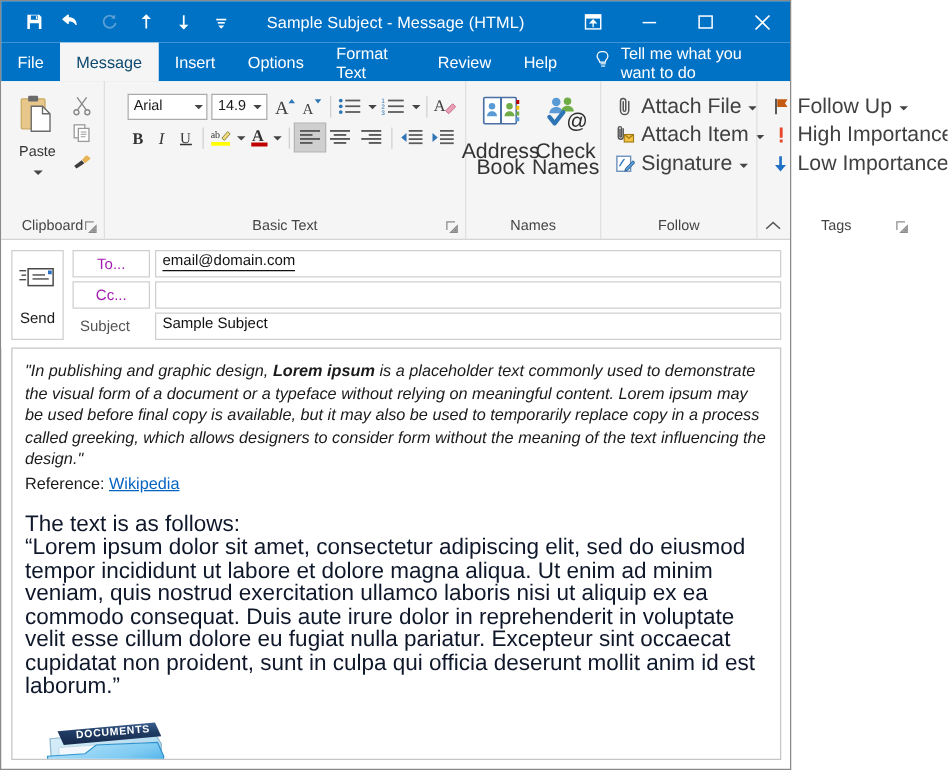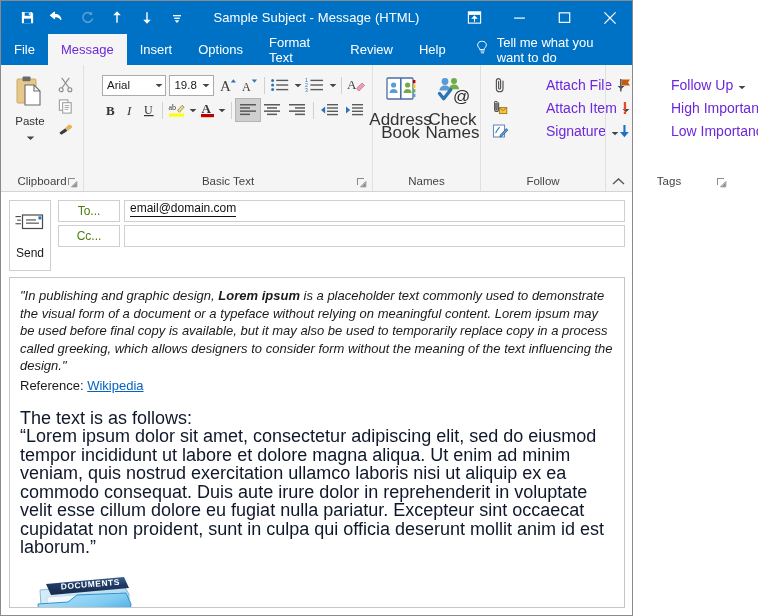--- a/index.html
+++ b/index.html
@@ -37,21 +37,21 @@
 
   
   .tabbar{
     height:31px;flex:0 0 31px;background:#0072c6;display:flex;align-items:stretch;
     position:relative;
   }
   .tab{
     display:flex;align-items:center;padding:0 13px;font-size:13px;color:#fff;
     cursor:default;
   }
-  .tab.active{background:#f5f5f5;color:#6d28d9;}
+  .tab.active{background:#f5f5f5;color:#0c4a6e;}
   .tellme{
     display:flex;align-items:center;gap:7px;padding:0 10px 0 16px;
     font-size:13px;color:#fff;font-style:normal;
   }
 
   
   .ribbon{
     flex:0 0 126px;height:126px;background:#f5f5f5;
     border-bottom:1px solid #d4d4d4;
     display:flex;align-items:stretch;position:relative;
@@ -121,21 +121,21 @@
     font-size:17px;color:#333;text-align:center;line-height:13px;margin-top:2px;
   }
 
   
   .g-include{width:124px;}
   .g-tags{width:126px;}
   .mrow{
     display:flex;align-items:center;height:22px;gap:5px;padding:0 4px;cursor:default;
     width:100%;box-sizing:border-box;
   }
-  .mrow .ml{font-size:14px;color:#6d28d9;white-space:nowrap;margin-left:33px;}
+  .mrow .ml{font-size:17px;color:#404040;white-space:nowrap;}
   .mrows{display:flex;flex-direction:column;gap:1px;width:100%;padding-top:2px;}
   .ricon{width:17px;display:flex;align-items:center;justify-content:center;flex:0 0 17px;}
   .collapse-ribbon{
     position:absolute;right:6px;bottom:2px;width:16px;height:16px;
     display:flex;align-items:center;justify-content:center;cursor:default;
   }
 
   
   .headerzone{
     flex:0 0 85px;background:#fff;display:flex;padding:8px 7px 6px 8px;
@@ -146,21 +146,21 @@
     width:42px;border:1px solid #cfcfcf;background:#fff;
     display:flex;flex-direction:column;align-items:center;justify-content:center;
     cursor:default;gap:9px;
   }
   .send-label{font-size:12px;color:#1a1a1a;}
   .fieldscol{flex:1;display:flex;flex-direction:column;gap:3px;padding-left:7px;}
   .frow{display:flex;align-items:stretch;height:22px;}
   .fbtn{
     width:62px;border:1px solid #cfcfcf;background:#fff;
     display:flex;align-items:center;justify-content:center;
-    font-size:12px;color:#4d7c0f;cursor:default;box-sizing:border-box;
+    font-size:12px;color:#a21caf;cursor:default;box-sizing:border-box;
   }
   .flabel{
     width:62px;display:flex;align-items:center;justify-content:flex-start;
     padding-left:6px;font-size:12px;color:#555;box-sizing:border-box;
   }
   .finput{
     flex:1;border:1px solid #cfcfcf;background:#fff;margin-left:4px;
     display:flex;align-items:flex-start;padding:0 5px;box-sizing:border-box;
     font-size:12px;color:#111;overflow:hidden;white-space:nowrap;
   }
@@ -336,21 +336,21 @@
           <div class="bt-row">
             <div class="combo combo-font">
               <span class="cval">Arial</span>
               <span class="carr">
                   <svg width="8" height="5" viewBox="0 0 8 5">
                     <path d="M0.6 1h6.8L4 4.3z" fill="#444"></path>
                   </svg>
                 </span>
             </div>
             <div class="combo combo-size" style="margin-left:2px;">
-              <span class="cval">19.8</span>
+              <span class="cval">14.9</span>
               <span class="carr">
                   <svg width="8" height="5" viewBox="0 0 8 5">
                     <path d="M0.6 1h6.8L4 4.3z" fill="#444"></path>
                   </svg>
                 </span>
             </div>
             <div class="tb" style="margin-left:4px;">
               <svg width="20" height="18" viewBox="0 0 20 18">
                   <text x="1" y="15" font-family="Liberation Serif, serif" font-size="15" fill="#3f3f3f">A</text>
                   <path d="M14.4 3.2l2.6 3.3h-5.2z" fill="#2e75b6"></path>
@@ -672,20 +672,26 @@
         <div class="finput">
           <span class="recip">email@domain.com</span>
         </div>
       </div>
       <div class="frow">
         <div class="fbtn">Cc...</div>
         <div class="finput">
           <span></span>
         </div>
       </div>
+      <div class="frow">
+        <div class="flabel">Subject</div>
+        <div class="finput">
+          <span>Sample Subject</span>
+        </div>
+      </div>
     </div>
   </div>
 
   <div class="bodyzone">
     <p class="quote"><span>"In publishing and graphic design, </span><b>Lorem ipsum</b><span> is a placeholder text commonly used to demonstrate the visual form of a document or a typeface without relying on meaningful content. Lorem ipsum may be used before final copy is available, but it may also be used to temporarily replace copy in a process called greeking, which allows designers to consider form without the meaning of the text influencing the design."</span></p>
     <div class="refline"><span>Reference: </span><a class="link">Wikipedia</a></div>
     <div class="spacer"></div>
     <div class="plain">The text is as follows:</div>
     <div class="plain">“Lorem ipsum dolor sit amet, consectetur adipiscing elit, sed do eiusmod tempor incididunt ut labore et dolore magna aliqua. Ut enim ad minim veniam, quis nostrud exercitation ullamco laboris nisi ut aliquip ex ea commodo consequat. Duis aute irure dolor in reprehenderit in voluptate velit esse cillum dolore eu fugiat nulla pariatur. Excepteur sint occaecat cupidatat non proident, sunt in culpa qui officia deserunt mollit anim id est laborum.”</div>
 

